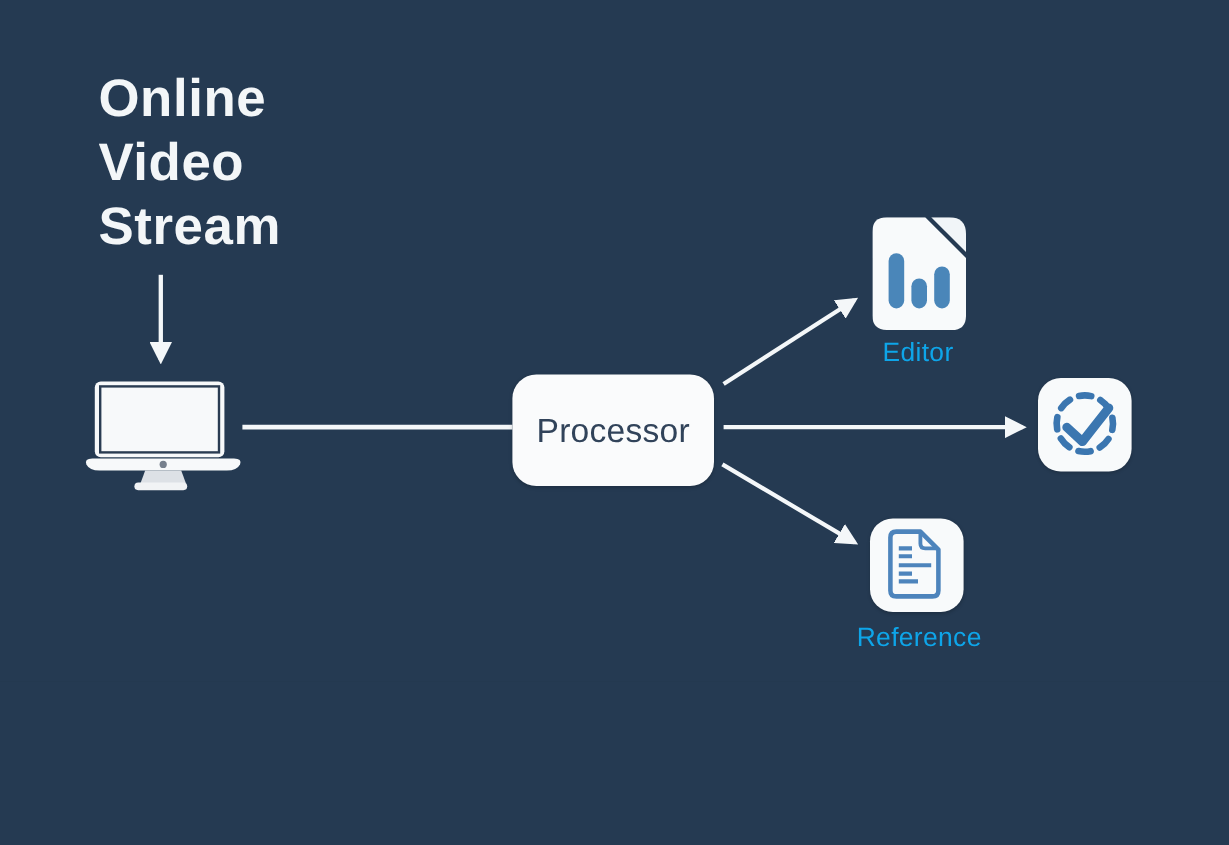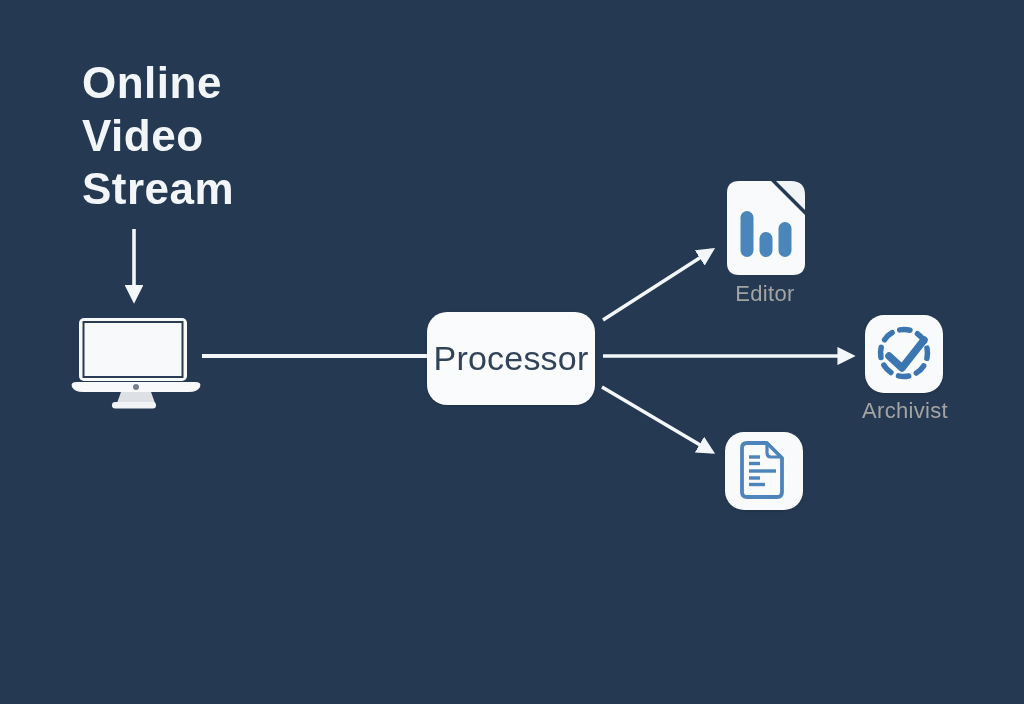--- a/index.html
+++ b/index.html
@@ -9,27 +9,27 @@
     font-family:"Liberation Sans", sans-serif;
   }
   .abs{position:absolute;}
   .title{
     left:82px;top:56px;width:260px;
     color:#f3f6f8;font-size:44px;font-weight:700;line-height:53px;
     letter-spacing:0.5px;
   }
   .connectors{left:0;top:0;width:1024px;height:704px;pointer-events:none;}
   .node-label{
-    color:#a3a3a3;text-align:center;width:140px;
+    color:#0ea5e9;text-align:center;width:140px;
     font-size:22px;font-weight:400;letter-spacing:0.3px;
   }
   .processor{
     left:427px;top:312px;width:168px;height:93px;border-radius:20px;
     background:#fafbfc;display:flex;align-items:center;justify-content:center;
-    color:#31435a;font-size:34px;font-weight:500;letter-spacing:0.2px;
+    color:#31435a;font-size:28px;font-weight:500;letter-spacing:0.2px;
     box-shadow:0 1px 3px rgba(0,0,0,0.18);
   }
   .squircle{
     width:78px;height:78px;border-radius:19px;background:#f8fafb;
     display:flex;align-items:center;justify-content:center;
     box-shadow:0 1px 3px rgba(0,0,0,0.18);
   }
 </style>
 </head>
 <body>
@@ -72,27 +72,27 @@
     <rect x="51.5" y="41" width="13" height="35" rx="6.5" fill="#4a86b9"></rect>
   </svg>
   <div class="abs node-label" style="left:695px;top:281px;">Editor</div>
 
   <div class="abs squircle" style="left:865px;top:315px;">
     <svg width="78" height="78" viewBox="0 0 78 78">
       <circle cx="39" cy="38" r="23.5" fill="none" stroke="#3b76b0" stroke-width="5.5" stroke-linecap="round" stroke-dasharray="10.2 8.25" transform="rotate(-12 39 38)"></circle>
       <path d="M24,41 L37,53 L59,25" fill="none" stroke="#3b76b0" stroke-width="7.5" stroke-linecap="round" stroke-linejoin="round"></path>
     </svg>
   </div>
-  <div class="abs node-label" style="left:835px;top:398px;">Archivist</div>
 
   <div class="abs squircle" style="left:725px;top:432px;">
     <svg width="78" height="78" viewBox="0 0 78 78">
       <path d="M22,11 H42 L57,26 V60 Q57,65 52,65 H22 Q17,65 17,60 V16 Q17,11 22,11 z" fill="none" stroke="#4d84bc" stroke-width="3.8" stroke-linejoin="round"></path>
       <path d="M42,12 V21 Q42,25 46,25 H56" fill="none" stroke="#4d84bc" stroke-width="3.2"></path>
       <path d="M24,25 H35" stroke="#4d84bc" stroke-width="3.4"></path>
       <path d="M24,31.5 H35" stroke="#4d84bc" stroke-width="3.4"></path>
       <path d="M24,39 H51" stroke="#4d84bc" stroke-width="3.4"></path>
       <path d="M24,46 H35" stroke="#4d84bc" stroke-width="3.4"></path>
       <path d="M24,52.5 H40" stroke="#4d84bc" stroke-width="3.4"></path>
     </svg>
   </div>
+  <div class="abs node-label" style="left:696px;top:518px;">Reference</div>
 
 </div>
 
 </body></html>

